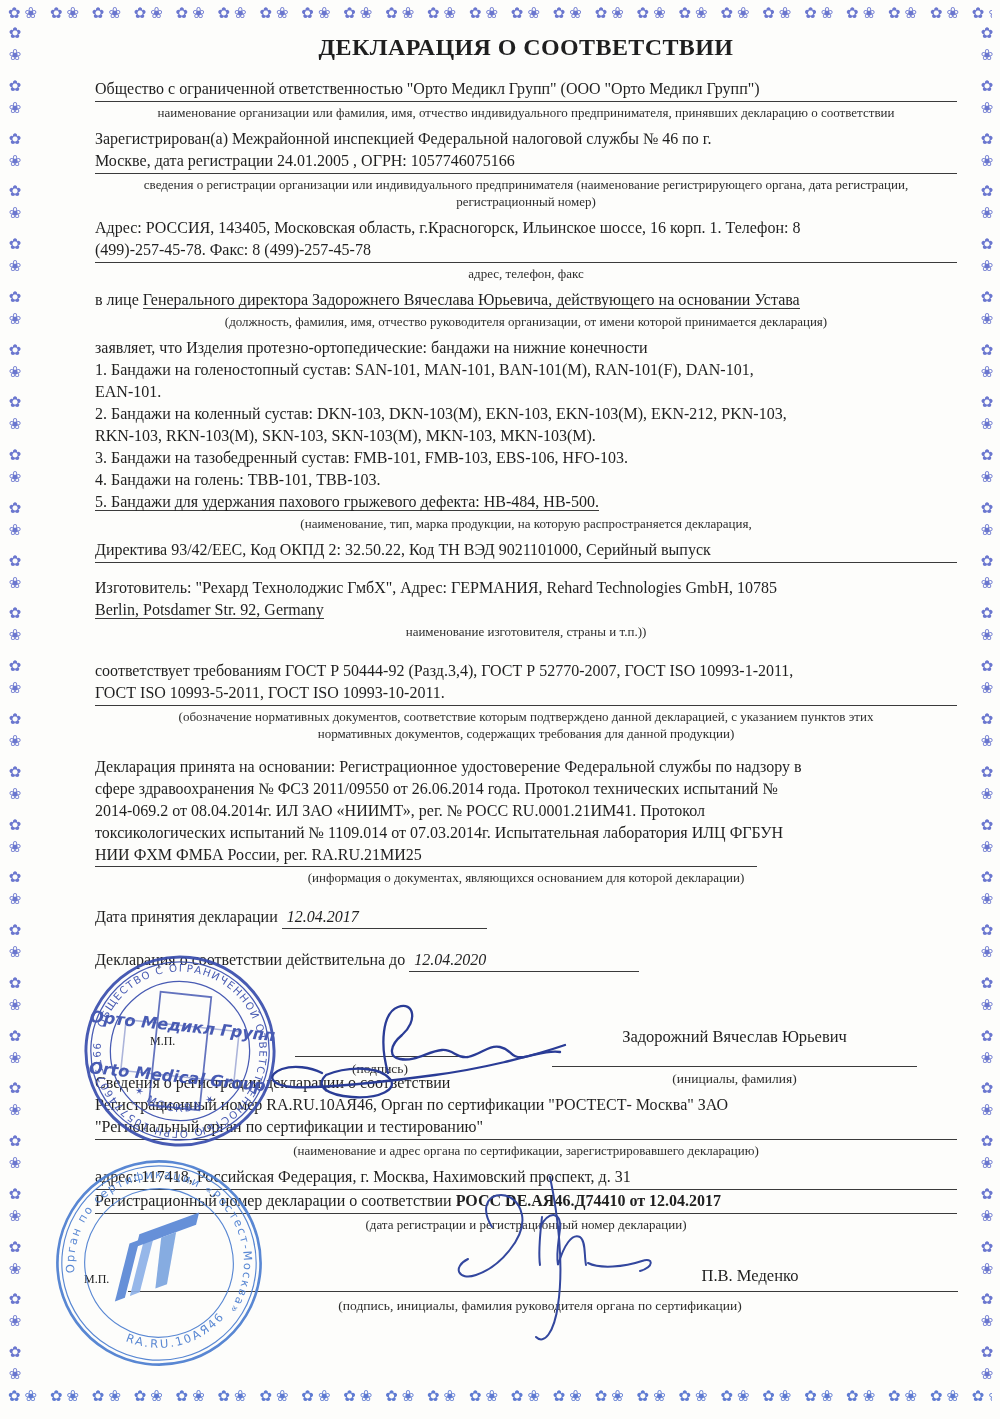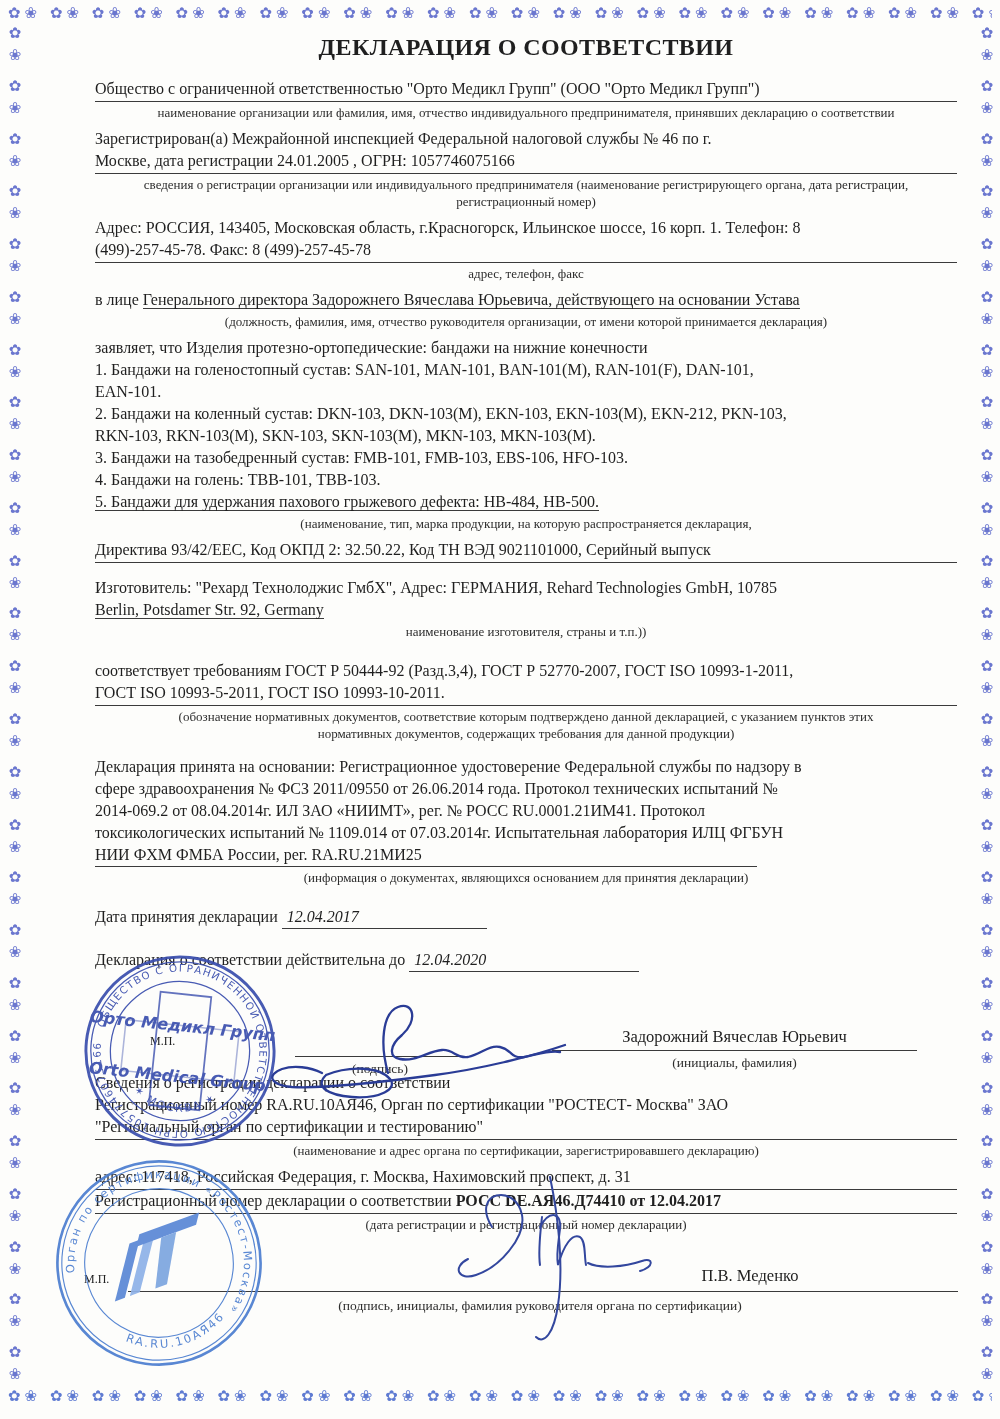--- a/index.html
+++ b/index.html
@@ -25,21 +25,21 @@
   .basis-wrap{position:relative;}
   .basis-last{display:inline-block;border-bottom:1.4px solid #3b3b3b;padding-right:335px;}
   .spacer{height:100px;}
   .bold{font-weight:bold;}
   
   .abs{position:absolute;}
   .mp{font-size:12px;color:#222;}
   .sigline{border-top:1.4px solid #3b3b3b;height:0;}
   .signote{font-size:13.5px;line-height:17px;text-align:center;color:#2d2d2d;}
   .signame{font-size:16.5px;text-align:center;}
-  .nameblock .signame{padding-bottom:3px;border-bottom:1.4px solid #3b3b3b;}
+  .nameblock .signame{padding-bottom:19px;border-bottom:1.4px solid #3b3b3b;}
   .nameblock .signote{margin-top:3px;}
   
   .stamp{position:absolute;opacity:.93;}
   .stamp1{left:82px;top:953px;width:196px;height:196px;transform:rotate(6deg);}
   .stamp2{left:53px;top:1157px;width:212px;height:212px;transform:rotate(-14deg);}
   .sig{position:absolute;}
   .sig1{left:230px;top:995px;width:350px;height:115px;}
   .sig2{left:400px;top:1175px;width:290px;height:175px;}
 </style>
 </head>
@@ -104,21 +104,21 @@
     </div>
     <p class="note">(обозначение нормативных документов, соответствие которым подтверждено данной декларацией, с указанием пунктов этих нормативных документов, содержащих требования для данной продукции)</p>
 
     <div class="p mt14 basis-wrap">
       <div>Декларация принята на основании: Регистрационное удостоверение Федеральной службы по надзору в</div>
       <div>сфере здравоохранения № ФСЗ 2011/09550 от 26.06.2014 года. Протокол  технических испытаний №</div>
       <div>2014-069.2 от 08.04.2014г. ИЛ ЗАО «НИИМТ»,  рег. № РОСС RU.0001.21ИМ41. Протокол</div>
       <div>токсикологических испытаний № 1109.014 от 07.03.2014г. Испытательная лаборатория ИЛЦ ФГБУН</div>
       <div><span class="basis-last">НИИ ФХМ ФМБА России, рег. RA.RU.21МИ25</span></div>
     </div>
-    <p class="note">(информация о документах, являющихся основанием для принятия декларации)</p>
+    <p class="note">(информация о документах, являющихся основанием для которой декларации)</p>
 
     <p class="p mt20"><span>Дата принятия декларации</span> <span class="val val-a">12.04.2017</span></p>
     <p class="p mt20"><span>Декларация о соответствии действительна до</span> <span class="val val-b">12.04.2020</span></p>
 
     <div class="spacer"></div>
 
     <p class="p">Сведения о регистрации декларации о соответствии</p>
     <div class="p rule">
       <div>Регистрационный номер RA.RU.10АЯ46, Орган по сертификации "РОСТЕСТ- Москва" ЗАО</div>
       <div>"Региональный орган по сертификации и тестированию"</div>

